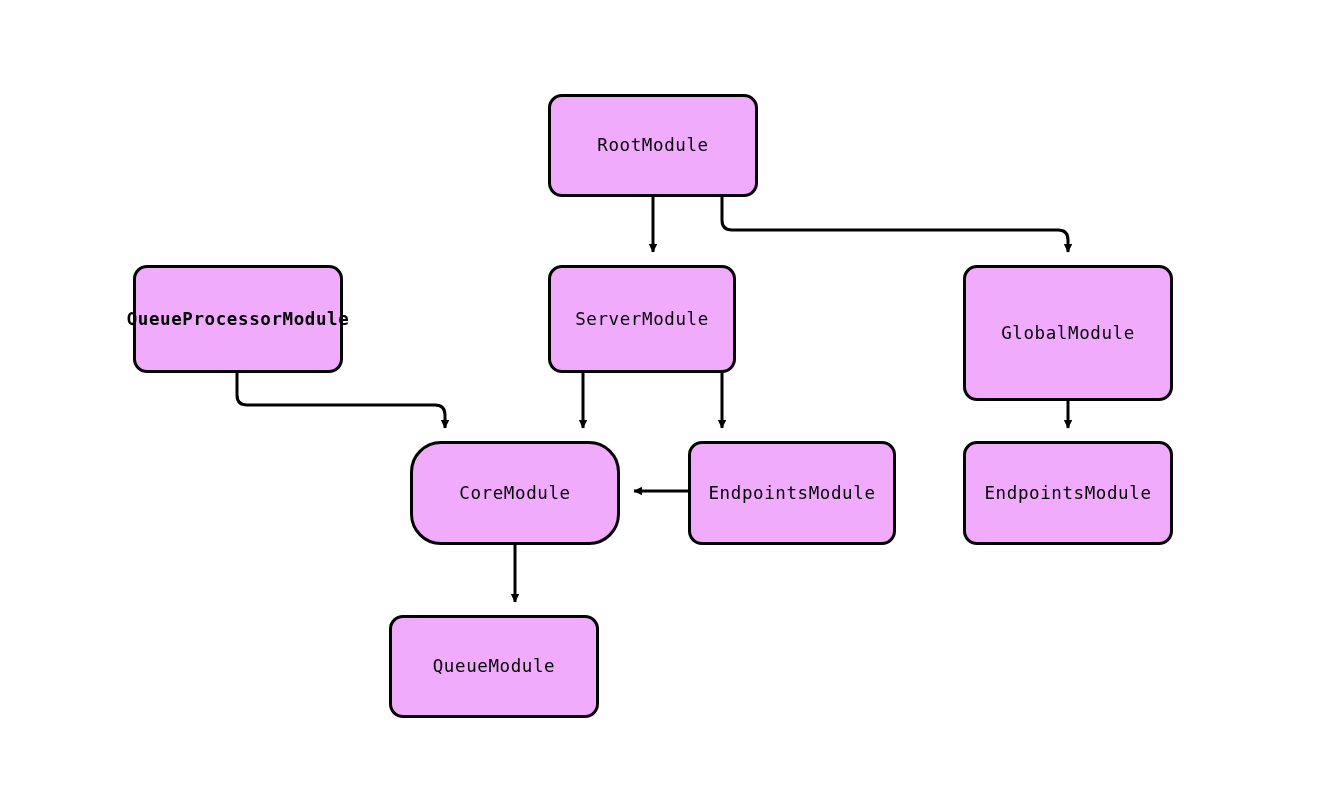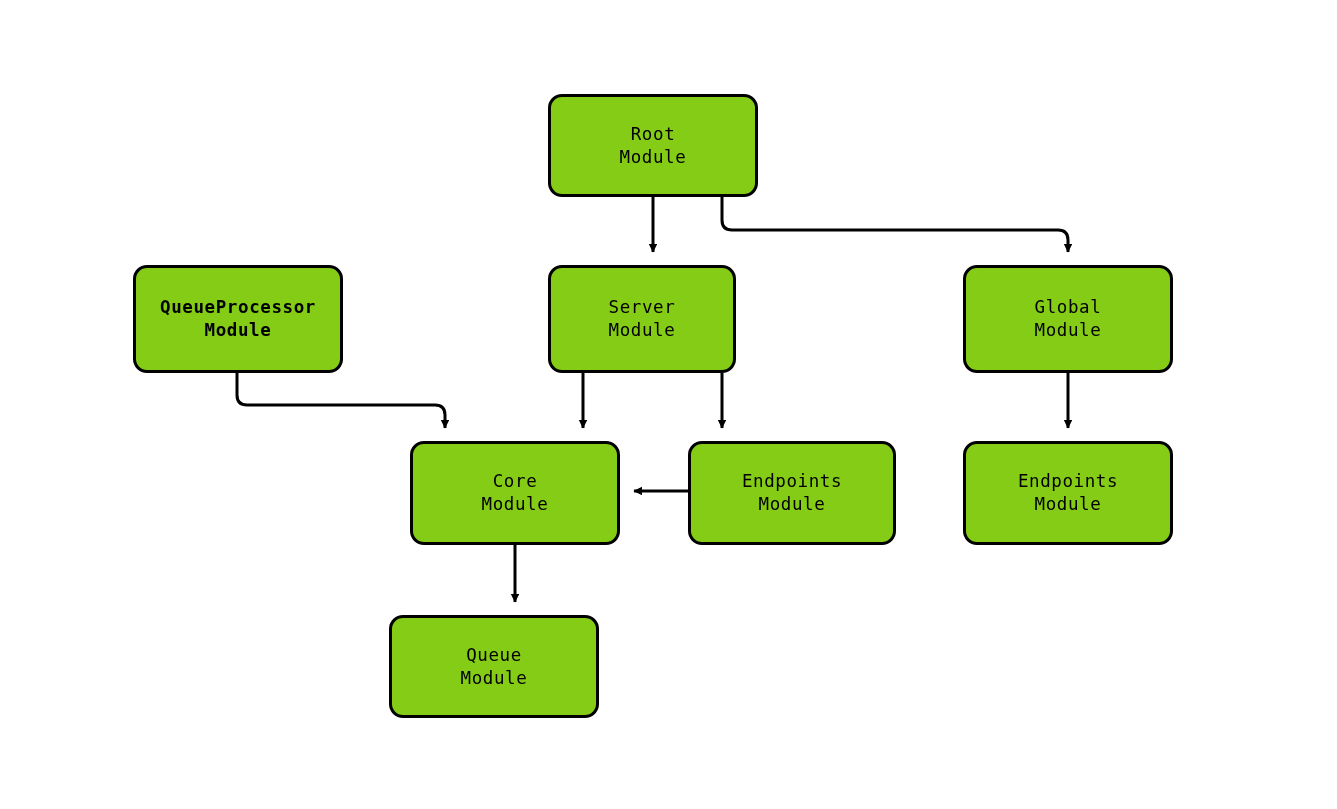--- a/index.html
+++ b/index.html
@@ -18,25 +18,25 @@
   #edge-layer {
     position: absolute;
     left: 0;
     top: 0;
     width: 1337px;
     height: 809px;
   }
   .node {
     position: absolute;
     box-sizing: border-box;
-    background: #84cc16;
+    background: #f0abfc;
     border: 3px solid #000000;
     border-radius: 14px;
     display: flex;
-    flex-direction: column;
+    flex-direction: row;
     align-items: center;
     justify-content: center;
     z-index: 2;
   }
   .node-line {
     font-family: "DejaVu Sans Mono", "Liberation Mono", monospace;
     font-size: 17.5px;
     line-height: 23px;
     color: #000000;
     letter-spacing: 0.6px;
@@ -73,25 +73,25 @@
         <div class="node-line" style="color: rgb(0, 0, 0);">Module</div>
       </div>
       <div class="node" style="left: 133px; top: 265px; width: 210px; height: 108px; border-color: rgb(0, 0, 0); font-weight: bold;">
         <div class="node-line" style="color: rgb(0, 0, 0);">QueueProcessor</div>
         <div class="node-line" style="color: rgb(0, 0, 0);">Module</div>
       </div>
       <div class="node" style="left: 548px; top: 265px; width: 188px; height: 108px; border-color: rgb(0, 0, 0);">
         <div class="node-line" style="color: rgb(0, 0, 0);">Server</div>
         <div class="node-line" style="color: rgb(0, 0, 0);">Module</div>
       </div>
-      <div class="node" style="left: 963px; top: 265px; width: 210px; height: 108px; border-color: rgb(0, 0, 0);">
+      <div class="node" style="left: 963px; top: 265px; width: 210px; height: 136px; border-color: rgb(0, 0, 0);">
         <div class="node-line" style="color: rgb(0, 0, 0);">Global</div>
         <div class="node-line" style="color: rgb(0, 0, 0);">Module</div>
       </div>
-      <div class="node" style="left: 410px; top: 441px; width: 210px; height: 104px; border-color: rgb(0, 0, 0);">
+      <div class="node" style="left: 410px; top: 441px; width: 210px; height: 104px; border-color: rgb(0, 0, 0); border-radius: 31px;">
         <div class="node-line" style="color: rgb(0, 0, 0);">Core</div>
         <div class="node-line" style="color: rgb(0, 0, 0);">Module</div>
       </div>
       <div class="node" style="left: 688px; top: 441px; width: 208px; height: 104px; border-color: rgb(0, 0, 0);">
         <div class="node-line" style="color: rgb(0, 0, 0);">Endpoints</div>
         <div class="node-line" style="color: rgb(0, 0, 0);">Module</div>
       </div>
       <div class="node" style="left: 963px; top: 441px; width: 210px; height: 104px; border-color: rgb(0, 0, 0);">
         <div class="node-line" style="color: rgb(0, 0, 0);">Endpoints</div>
         <div class="node-line" style="color: rgb(0, 0, 0);">Module</div>

